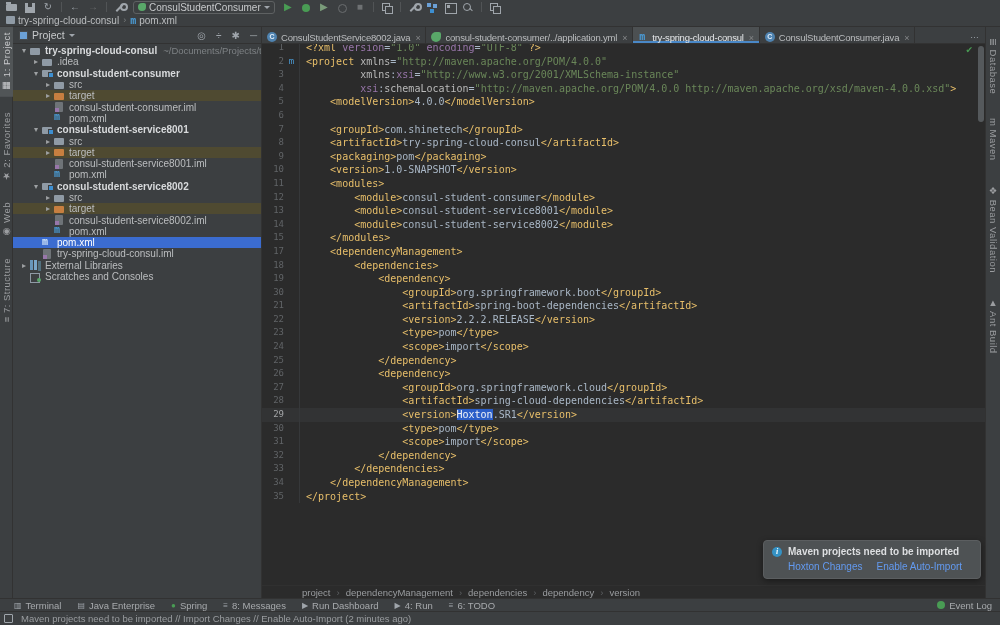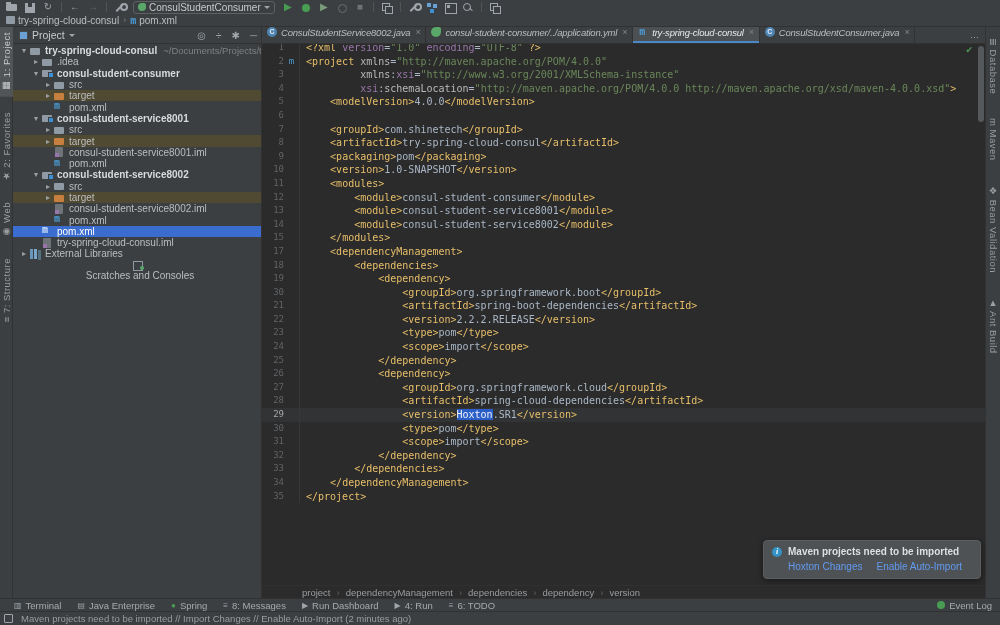--- a/index.html
+++ b/index.html
@@ -75,21 +75,21 @@
   .trow.sel .f-mvn::before { color:#cfe3f7; }
   .f-iml::before { content:""; position:absolute; left:2px; top:0; width:8px; height:10px; background:#6e7377; border-radius:1px; }
   .f-iml::after { content:""; position:absolute; left:2px; bottom:0; width:4px; height:4px; background:#9876aa; }
   .f-lib::before { content:""; position:absolute; left:1px; top:0; width:3px; height:10px; background:#6897bb; box-shadow:4px 0 0 #7aa7c9, 8px 1px 0 #52707e; }
   .f-scratch::before { content:""; position:absolute; left:1px; top:1px; width:8px; height:8px; border:1px solid #8f9aa5; }
   .f-scratch::after { content:""; position:absolute; right:1px; bottom:0; width:4px; height:4px; background:#59a869; border-radius:50%; }
 
   
   #editor { flex:1; min-width:0; background:#2b2b2b; display:flex; flex-direction:column; position:relative; }
   #tabs { height:17px; background:#3c3f41; border-bottom:1px solid #323232; display:flex; align-items:stretch; flex:none; overflow:hidden; }
-  .tab { display:flex; align-items:flex-start; gap:3px; padding:0 5px; font-size:9.5px; letter-spacing:-.2px; color:#bbbdbf; border-right:1px solid #323232; white-space:nowrap;font-style:italic; }
+  .tab { display:flex; align-items:flex-end; gap:3px; padding:0 5px; font-size:9.5px; letter-spacing:-.2px; color:#bbbdbf; border-right:1px solid #323232; white-space:nowrap; }
   .tab.active { background:#4c5052; color:#e6e8ea; box-shadow:inset 0 -2px 0 #4a88c7; }
   .tx { color:#848688; font-size:9px; margin-left:2px; }
   .tabico { width:11px; height:11px; position:relative; flex:none; }
   .c-class::before { content:"C"; position:absolute; inset:0; width:10px; height:10px; border-radius:50%; background:#4f83b0; color:#e2eefa; font:bold 7px "Liberation Sans",sans-serif; text-align:center; line-height:10px; }
   .c-yml::before { content:""; position:absolute; left:0; top:0; width:10px; height:10px; border-radius:50% 2px 50% 50%; background:#59a869; }
   .c-mvn::before { content:"m"; position:absolute; left:1px; top:-1px; color:#4a9bd5; font:bold 10px "DejaVu Sans Mono",monospace; }
   #tabs-right { margin-left:auto; display:flex; align-items:center; gap:4px; padding-right:6px; color:#9fa5ab; font-size:9px; }
 
   #codewrap { flex:1; position:relative; overflow:hidden; }
   #code { margin-top:-3px; font-family:"DejaVu Sans Mono",monospace; font-size:10px; }
@@ -221,20 +221,25 @@
             <span class="tico f-folder"></span>
             <span class="tlab">src</span>
           </div>
           <div class="trow scope" style="padding-left: 30px;">
             <span class="tch">▸</span>
             <span class="tico f-folder-ex"></span>
             <span class="tlab">target</span>
           </div>
           <div class="trow" style="padding-left: 30px;">
             <span class="tch"></span>
+            <span class="tico f-iml"></span>
+            <span class="tlab">consul-student-consumer.iml</span>
+          </div>
+          <div class="trow" style="padding-left: 30px;">
+            <span class="tch"></span>
             <span class="tico f-mvn"></span>
             <span class="tlab">pom.xml</span>
           </div>
           <div class="trow" style="padding-left: 18px;">
             <span class="tch">▾</span>
             <span class="tico f-module"></span>
             <span class="tlab bold">consul-student-service8001</span>
           </div>
           <div class="trow" style="padding-left: 30px;">
             <span class="tch">▸</span>
@@ -289,21 +294,21 @@
           <div class="trow" style="padding-left: 18px; align-items: center;">
             <span class="tch"></span>
             <span class="tico f-iml"></span>
             <span class="tlab">try-spring-cloud-consul.iml</span>
           </div>
           <div class="trow" style="padding-left: 6px;">
             <span class="tch">▸</span>
             <span class="tico f-lib"></span>
             <span class="tlab">External Libraries</span>
           </div>
-          <div class="trow" style="padding-left: 6px; flex-direction: column;">
+          <div class="trow" style="padding-left: 6px;">
             <span class="tch"></span>
             <span class="tico f-scratch"></span>
             <span class="tlab">Scratches and Consoles</span>
           </div>
         </div>
     </div>
 
     <div id="editor">
       <div id="tabs">
           <div class="tab">

